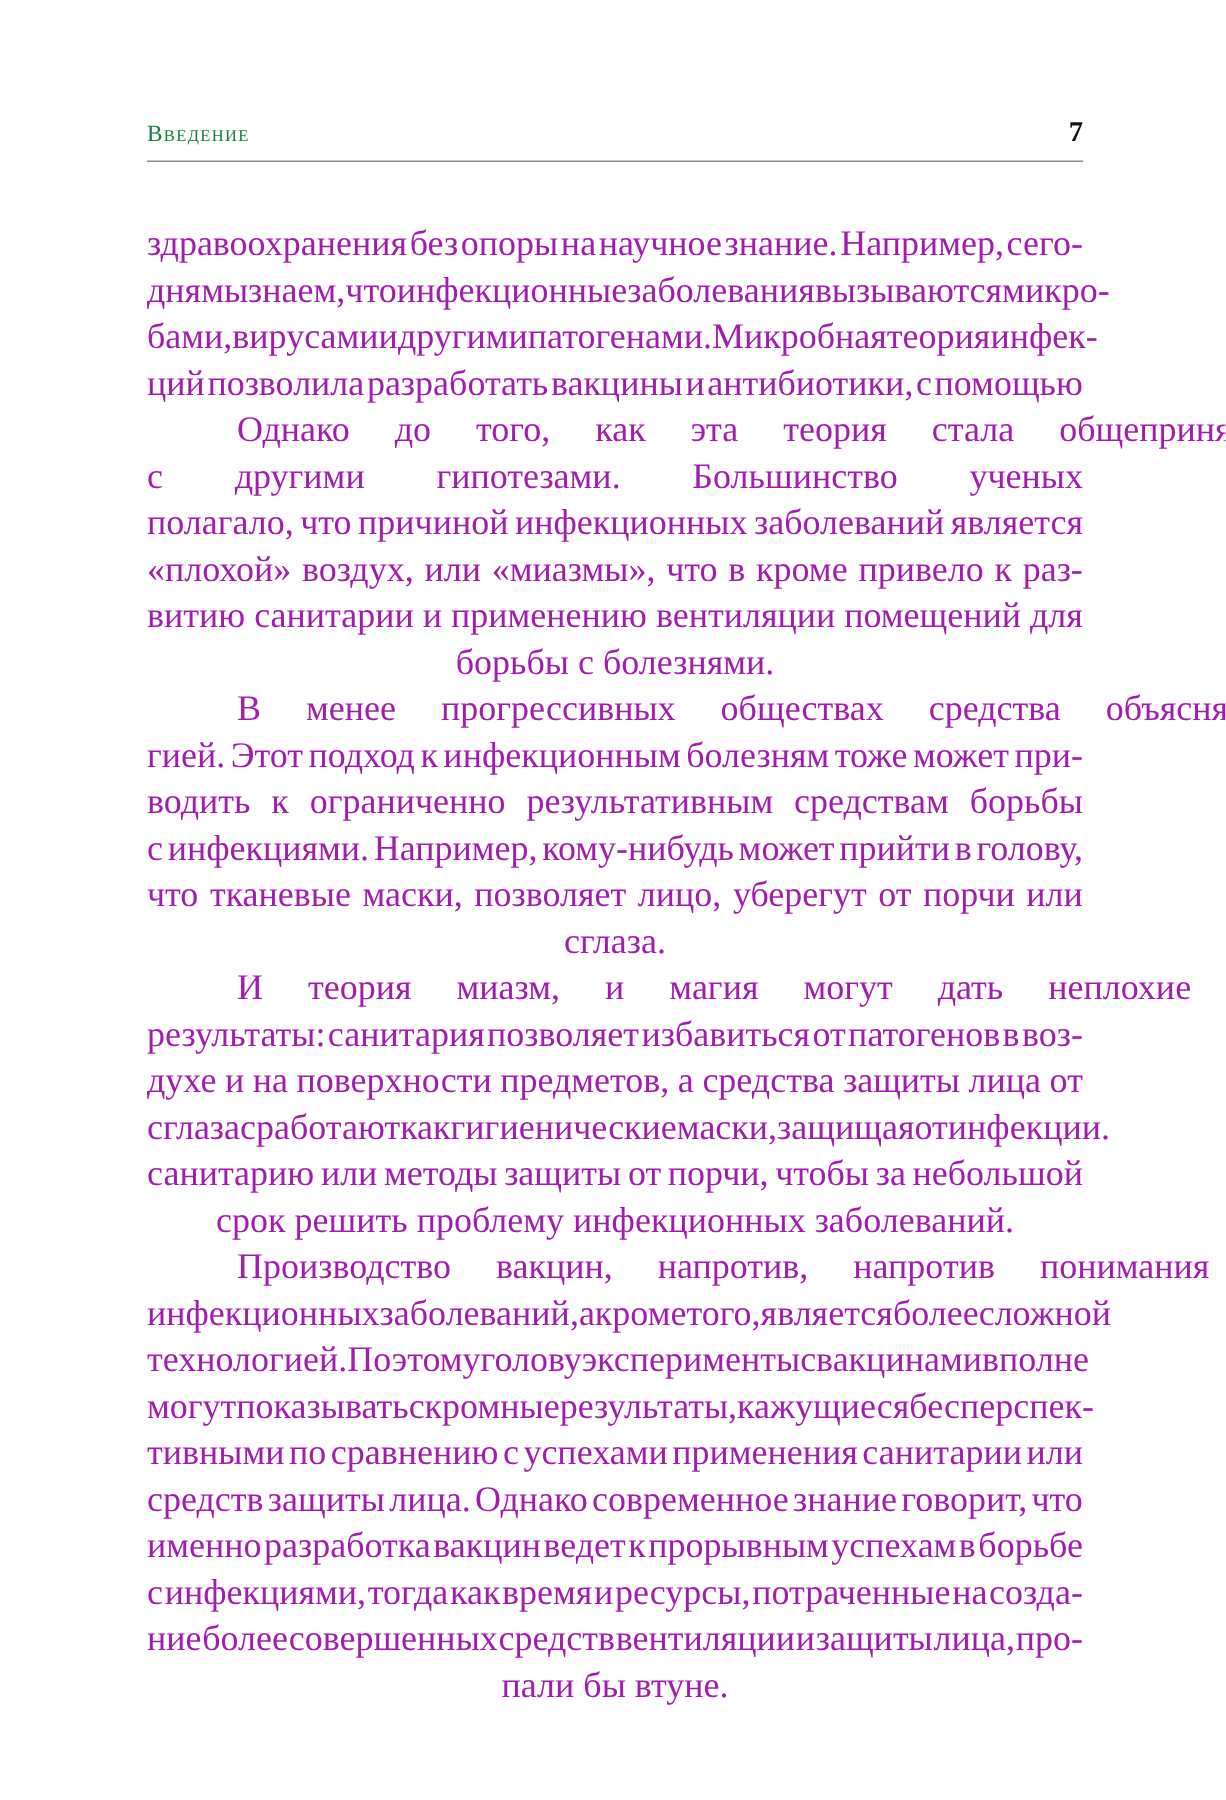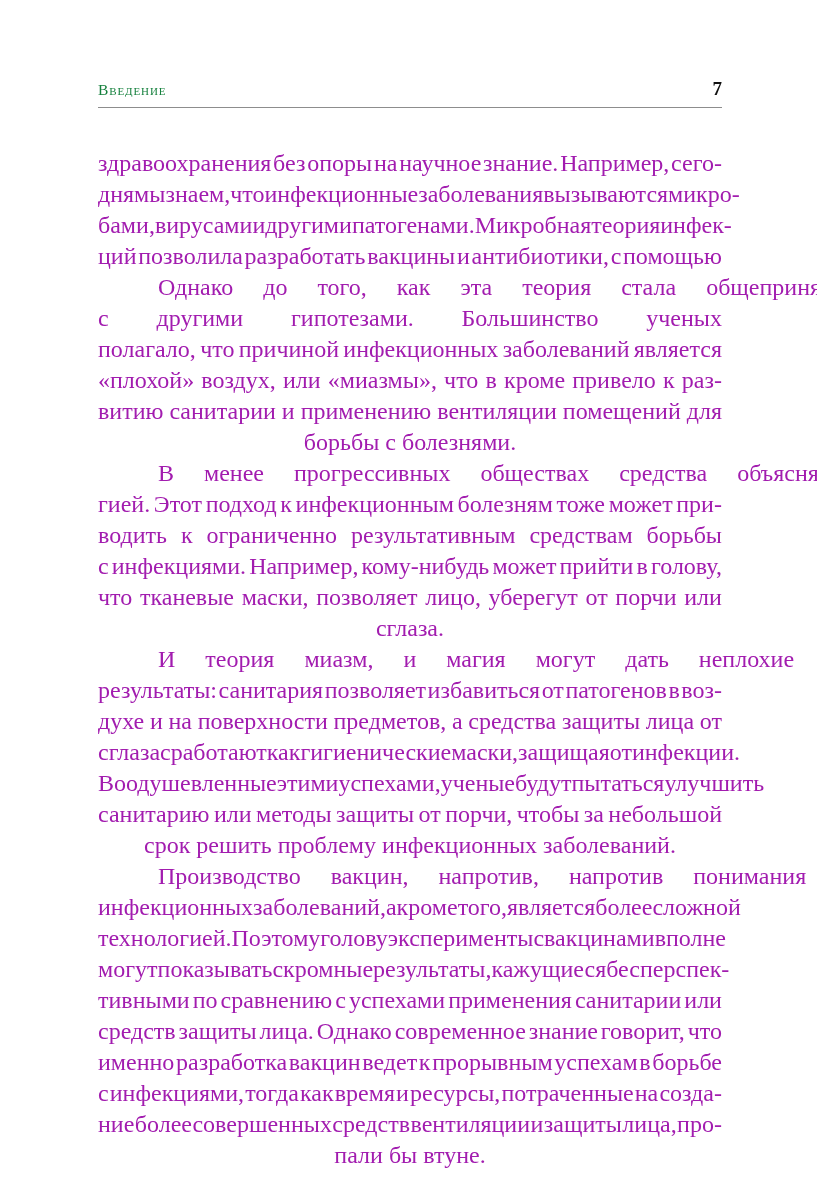--- a/index.html
+++ b/index.html
@@ -274,29 +274,20 @@
           <span>сглаза</span>
           <span>сработают</span>
           <span>как</span>
           <span>гигиенические</span>
           <span>маски,</span>
           <span>защищая</span>
           <span>от</span>
           <span>инфекции.</span>
         </span>
         <span class="ln j">
-          <span>Воодушевленные</span>
-          <span>этими</span>
-          <span>успехами,</span>
-          <span>ученые</span>
-          <span>будут</span>
-          <span>пытаться</span>
-          <span>улучшить</span>
-        </span>
-        <span class="ln j">
           <span>санитарию</span>
           <span>или</span>
           <span>методы</span>
           <span>защиты</span>
           <span>от</span>
           <span>порчи,</span>
           <span>чтобы</span>
           <span>за</span>
           <span>небольшой</span>
         </span>

